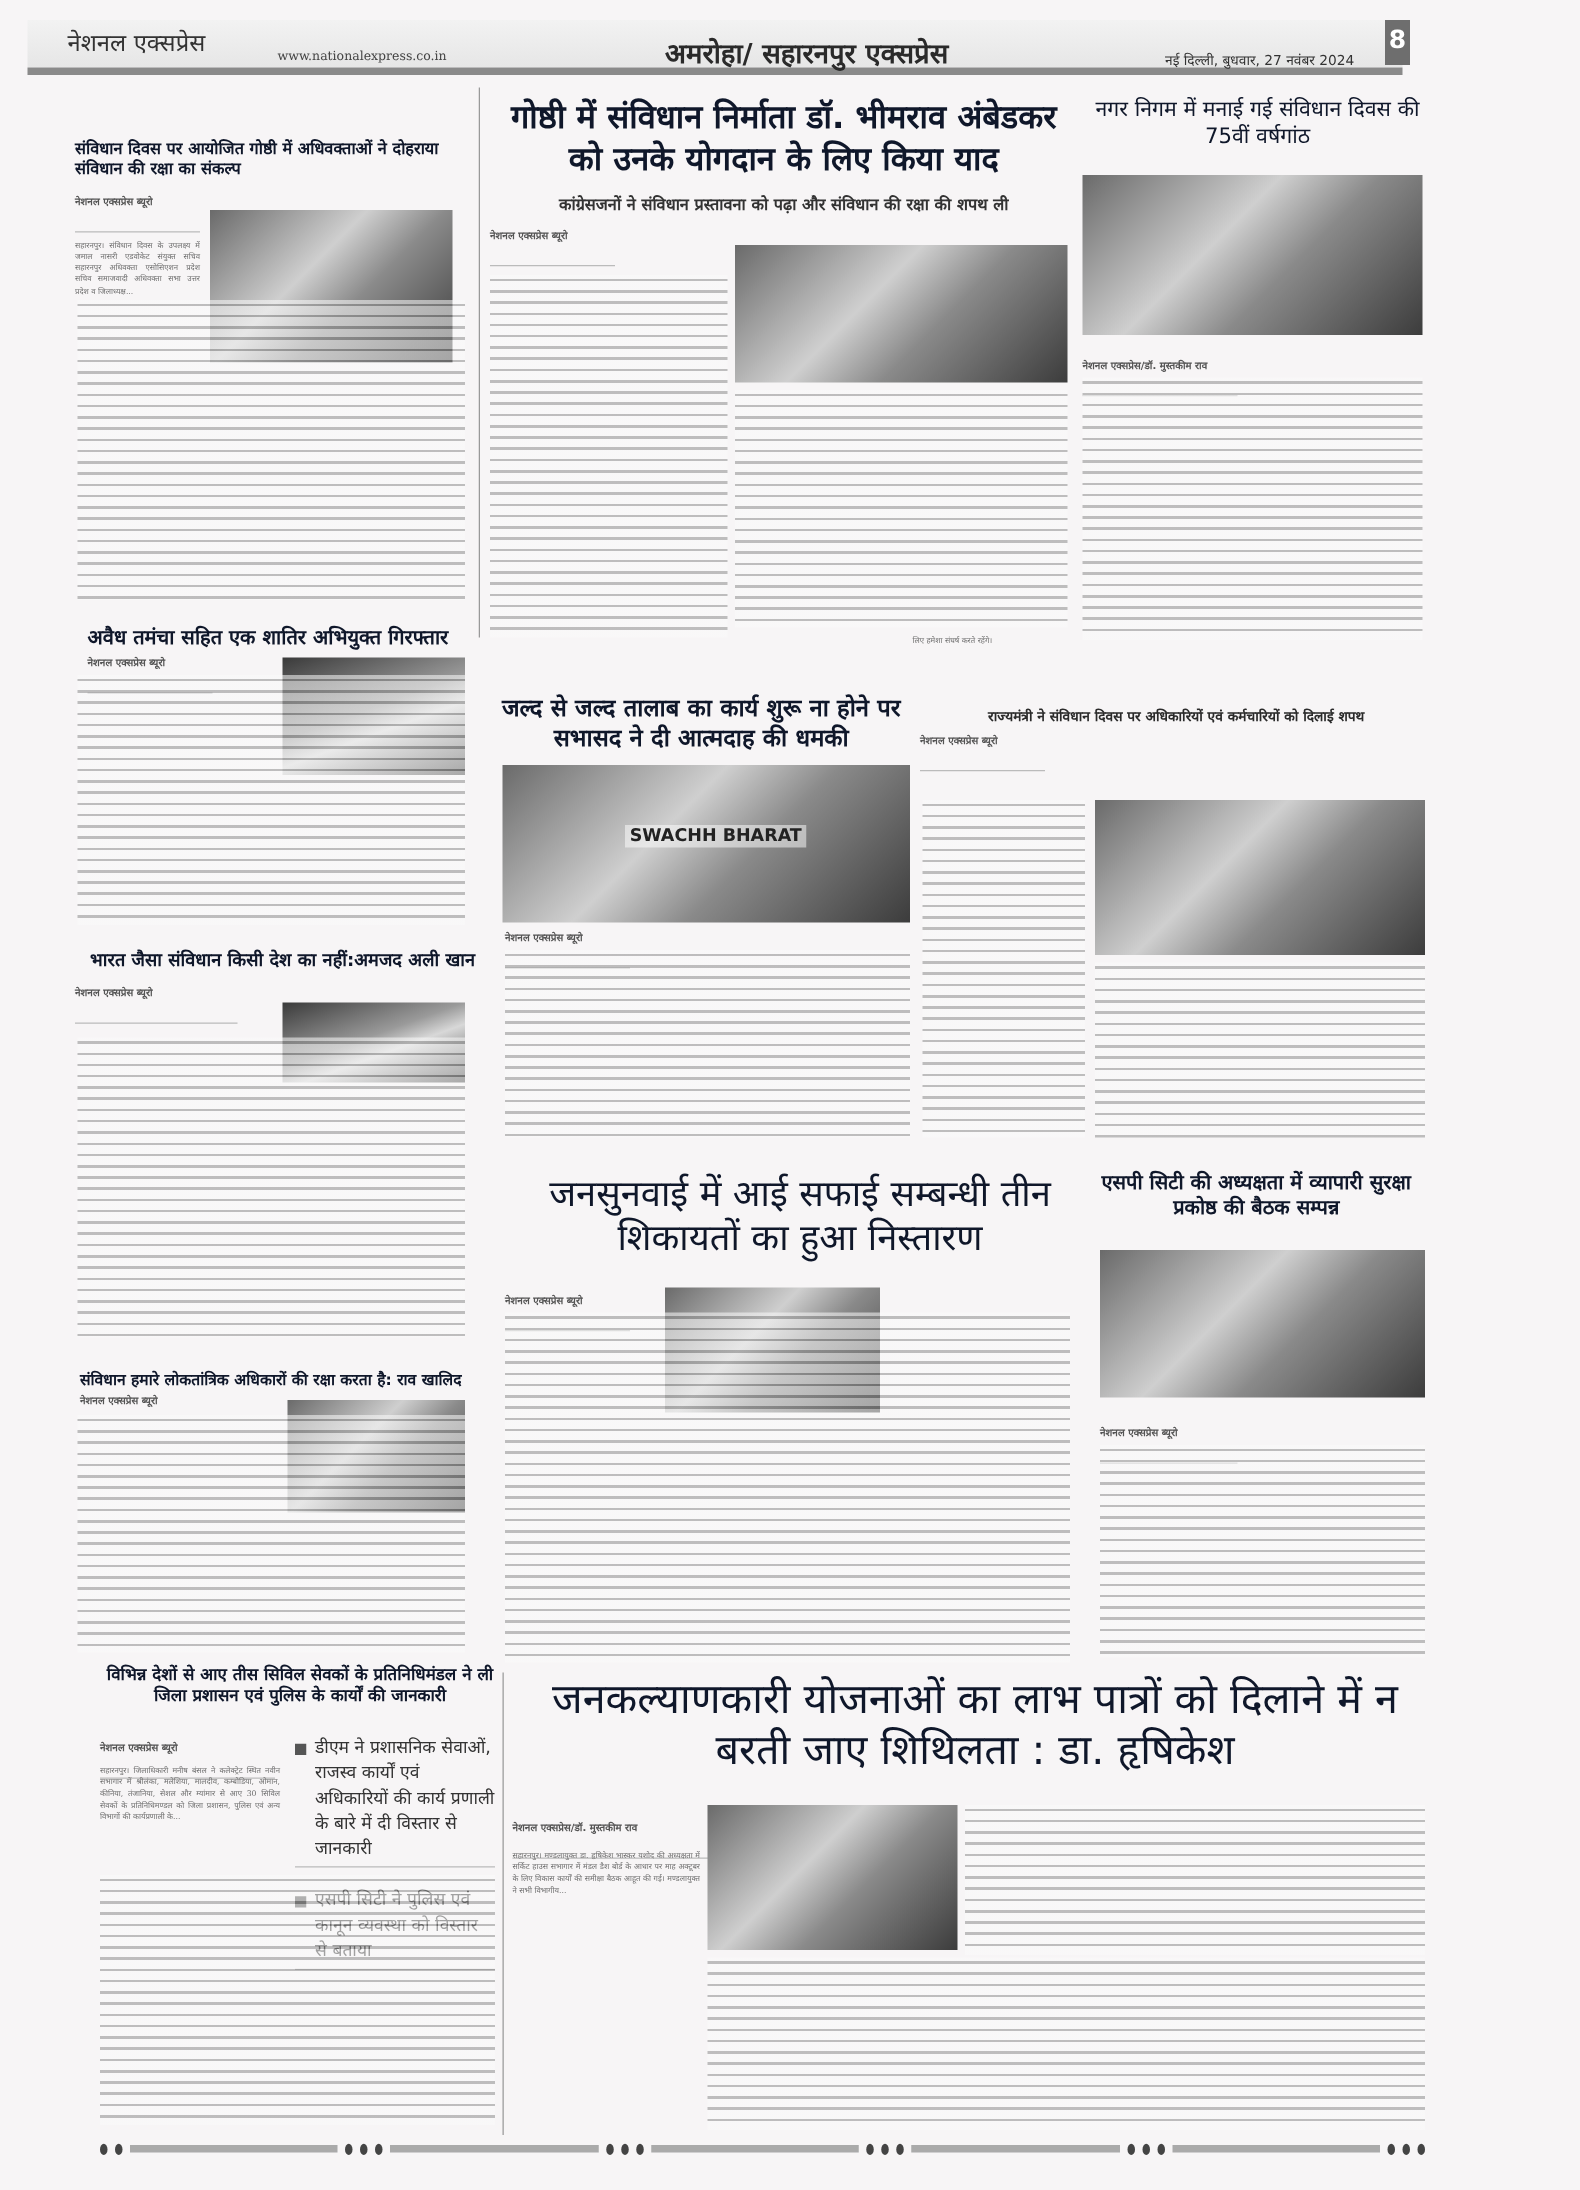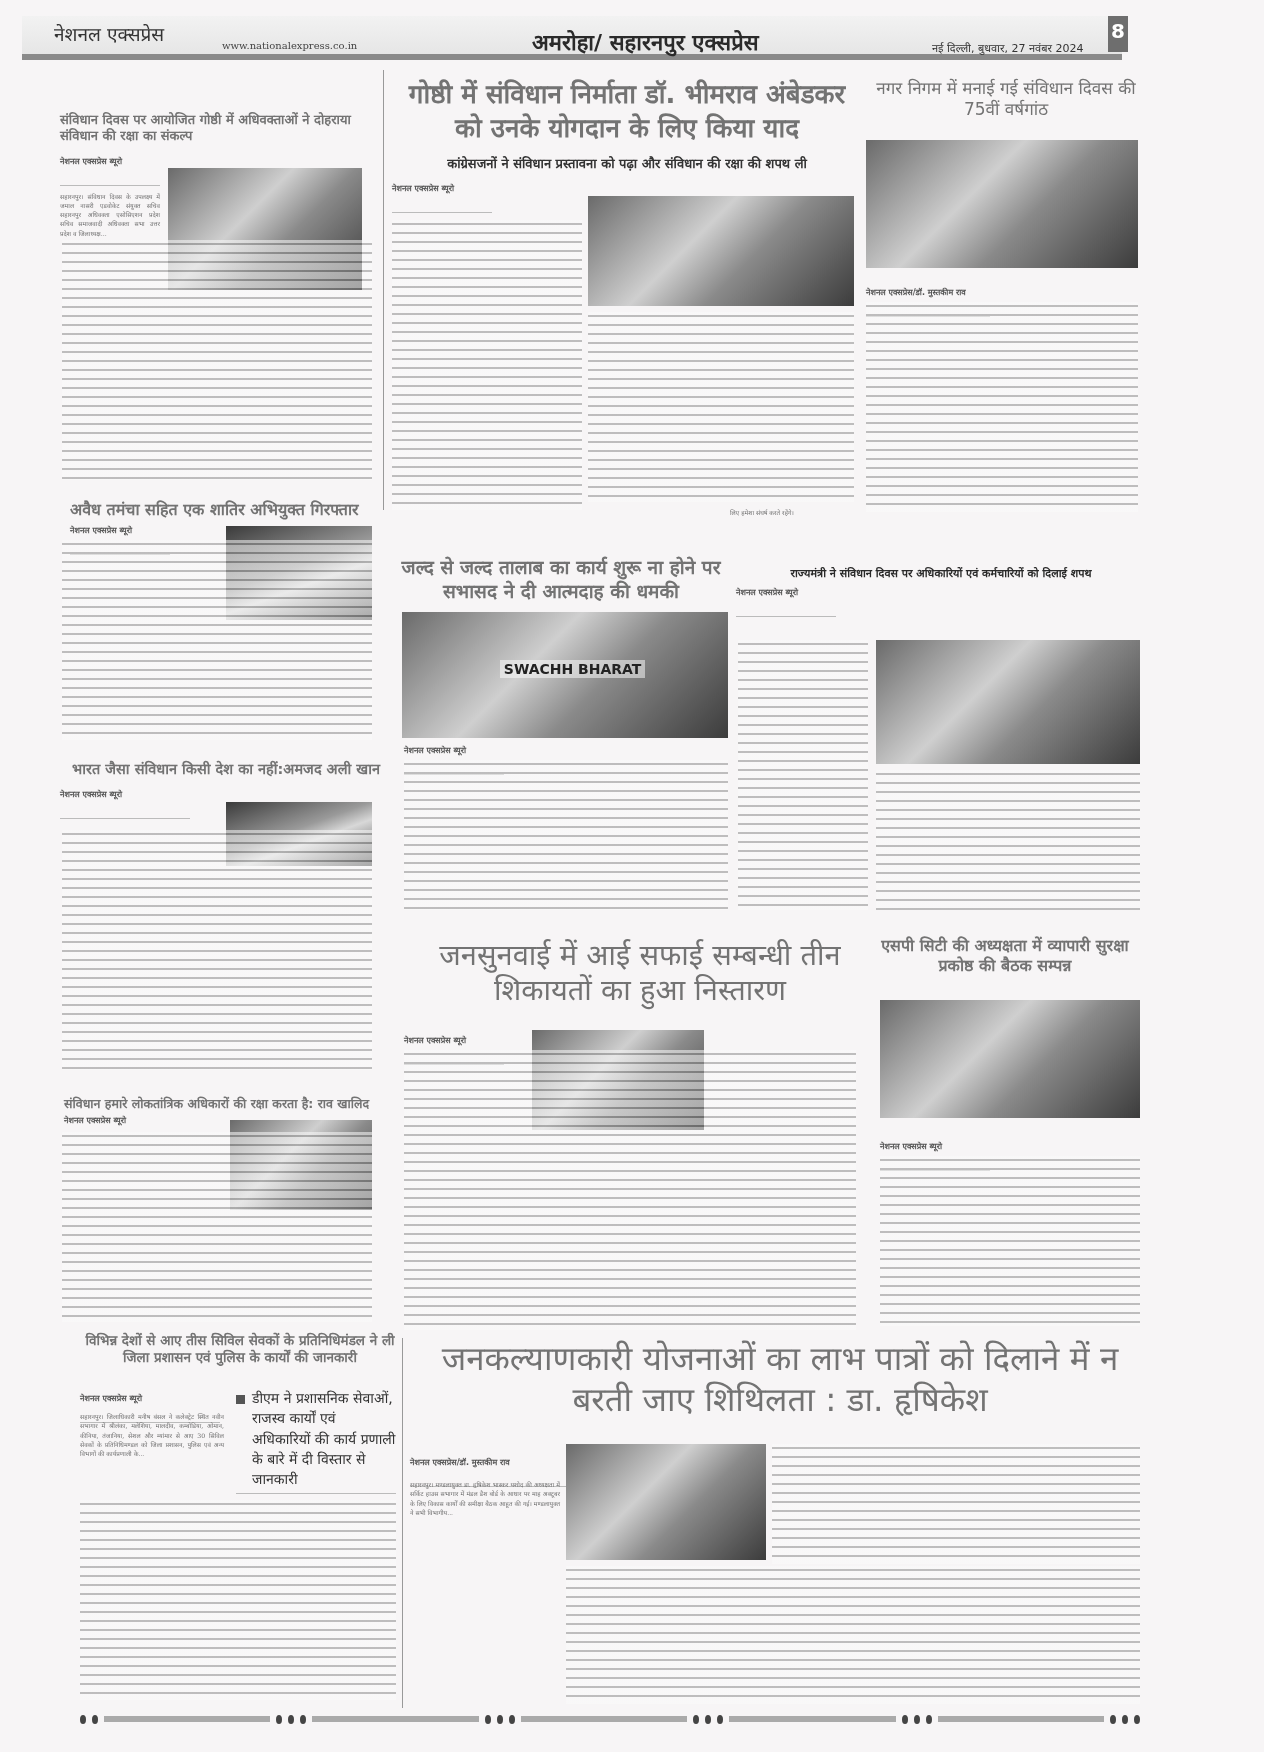--- a/index.html
+++ b/index.html
@@ -9,21 +9,21 @@
   .masthead { position: absolute; left: 22px; top: 16px; width: 1100px; height: 44px;
     background: linear-gradient(#f2f2f2, #e6e6e6); border-bottom: 6px solid #8a8a8a; }
   .mh-left { position: absolute; left: 32px; top: 5px; font-size: 19px; color: #333; }
   .mh-url { position: absolute; left: 200px; top: 24px; font-family: "DejaVu Serif", serif; font-size: 10px; color: #444; }
   .mh-center { position: absolute; left: 510px; top: 10px; font-size: 22px; font-weight: bold; color: #2a2a2a; }
   .mh-date { position: absolute; left: 910px; top: 24px; font-size: 11px; color: #333; }
   .mh-page { position: absolute; left: 1108px; top: 16px; width: 20px; height: 36px; background: #6e6e6e; color: #fff;
     font-weight: bold; font-size: 20px; text-align: center; line-height: 30px; }
 
   .story { position: absolute; }
-  .hl { font-weight: bold; color: #737373; line-height: 1.25; }
+  .hl { font-weight: bold; color: #0f172a; line-height: 1.25; }
   .byline { font-size: 8px; font-weight: bold; color: #555; border-bottom: 1px solid #bbb; padding-bottom: 19px; }
   .txt { font-family: "DejaVu Serif", serif; font-size: 6.2px; line-height: 9.3px; color: #6d6d6d; text-align: justify; }
   .photo { position: absolute; background: linear-gradient(135deg, #6a6a6a, #cfcfcf 40%, #8a8a8a 60%, #3c3c3c); }
   .photo.dark { background: linear-gradient(160deg, #3a3a3a, #9a9a9a 45%, #d8d8d8 60%, #444); }
   .photo-label { position: absolute; left: 30%; top: 38%; font-weight: bold; font-size: 14px; color: #222; background: rgba(255,255,255,.5); padding: 1px 4px; }
   .vrule { position: absolute; width: 1px; background: #999; }
   .cols { position: absolute; }
   .lines { width: 100%; height: 100%;
     background: repeating-linear-gradient(#fafafa 0 3px, #8f8f8f 3px 5px, #fafafa 5px 9px); opacity: .55; }
   .bullets { font-size: 14px; color: #333; line-height: 1.45; }
@@ -149,20 +149,21 @@
 
 <div class="vrule" style="left:402px;top:1338px;height:370px;"></div>
 
 <div class="story" style="left:80px;top:1332px;width:320px;text-align:center;">
   <div class="hl" style="font-size:13.5px;">विभिन्न देशों से आए तीस सिविल सेवकों के प्रतिनिधिमंडल ने ली जिला प्रशासन एवं पुलिस के कार्यों की जानकारी</div>
 </div>
 <div class="byline" style="position:absolute;left:80px;top:1392px;width:140px;">नेशनल एक्सप्रेस ब्यूरो</div>
 <div class="txt" style="position:absolute;left:80px;top:1412px;width:144px;">सहारनपुर। जिलाधिकारी मनीष बंसल ने कलेक्ट्रेट स्थित नवीन सभागार में श्रीलंका, मलेशिया, मालदीव, कम्बोडिया, ओमान, कीनिया, तंजानिया, सेशल और म्यांमार से आए 30 सिविल सेवकों के प्रतिनिधिमण्डल को जिला प्रशासन, पुलिस एवं अन्य विभागों की कार्यप्रणाली के...</div>
 <ul class="bullets" style="position:absolute;left:236px;top:1388px;width:160px;">
   <li>डीएम ने प्रशासनिक सेवाओं, राजस्व कार्यों एवं अधिकारियों की कार्य प्रणाली के बारे में दी विस्तार से जानकारी</li>
+  <li>एसपी सिटी ने पुलिस एवं कानून व्यवस्था को विस्तार से बताया</li>
 </ul>
 <div class="cols" style="left:80px;top:1500px;width:316px;height:200px;">
     <div class="lines"></div>
   </div>
 
 <div class="story" style="left:420px;top:1338px;width:720px;text-align:center;">
   <div class="hl" style="font-size:33px;font-weight:normal;line-height:1.25;">जनकल्याणकारी योजनाओं का लाभ पात्रों को दिलाने में न बरती जाए शिथिलता : डा. हृषिकेश</div>
 </div>
 <div class="byline" style="position:absolute;left:410px;top:1456px;width:160px;">नेशनल एक्सप्रेस/डॉ. मुस्तकीम राव</div>
 <div class="txt" style="position:absolute;left:410px;top:1480px;width:150px;">सहारनपुर। मण्डलायुक्त डा. हृषिकेश भास्कर यशोद की अध्यक्षता में सर्किट हाउस सभागार में मंडल डैश बोर्ड के आधार पर माह अक्टूबर के लिए विकास कार्यों की समीक्षा बैठक आहूत की गई। मण्डलायुक्त ने सभी विभागीय...</div>

